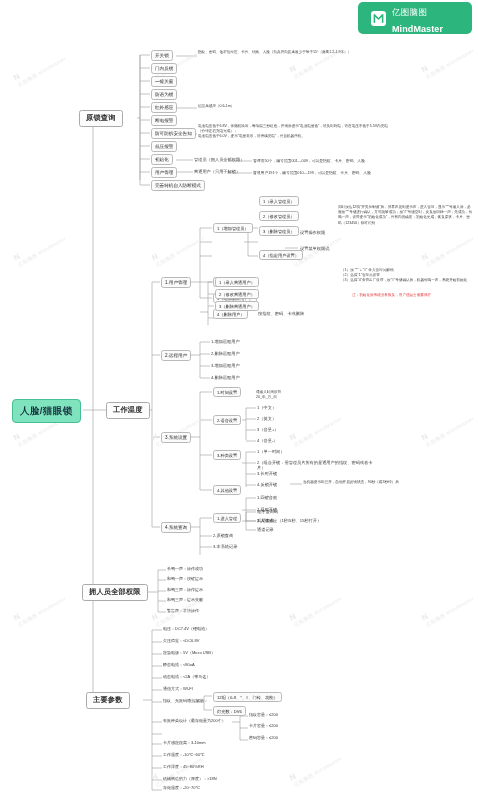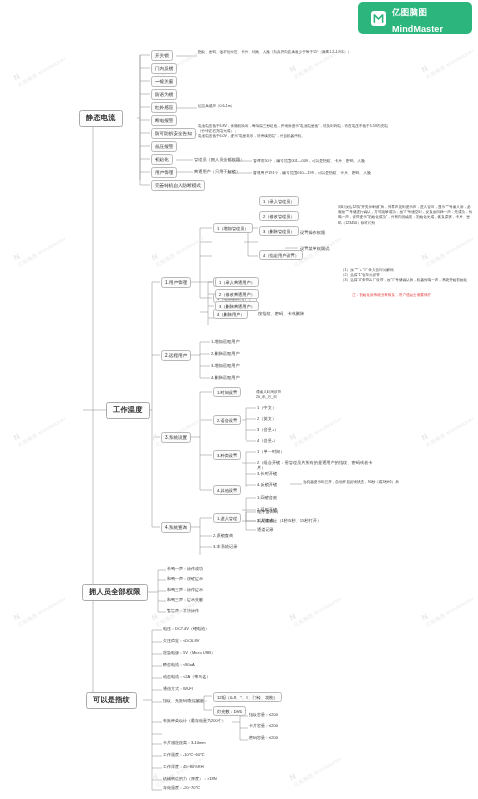--- a/index.html
+++ b/index.html
@@ -41,21 +41,21 @@
     padding-left: 13px;
   }
   #logo .mark {
     width: 15px; height: 15px;
     background: #ffffff; border-radius: 3px;
     display: flex; align-items: center; justify-content: center;
     margin-right: 6px; flex: none;
   }
   #logo .mark svg { display:block; }
   #logo .txt { line-height: 1.08; }
-  #logo .cn { color: #fff; font-size: 8.5px; font-weight: bold; letter-spacing: .3px;}
+  #logo .cn { color: #fff; font-size: 8.5px; font-weight: normal; letter-spacing: .3px;}
   #logo .en { color: #fff; font-size: 9px; font-weight: bold; letter-spacing: .1px;}
   
   .node {
     position: absolute;
     white-space: pre;
     line-height: 1.22;
   }
   .boxed {
     border: 1px solid #b9b9b9;
     background: #fbfbfb;
@@ -272,25 +272,26 @@
       <svg width="11" height="11" viewBox="0 0 24 24">
         <path d="M3 20V4l9 9 9-9v16" stroke="#2cb67d" stroke-width="3.4" fill="none" stroke-linejoin="round" stroke-linecap="round"></path>
       </svg>
     </span>
     <span class="txt">
       <span class="cn">亿图脑图</span>
       <span class="en">MindMaster</span>
     </span>
   </div>
 
-
-  <div class="node boxed lvl1" style="left:79px; top:110px;">静态电流</div>
+  <div class="node root" style="left:12px; top:399px;">人脸/猫眼锁</div>
+
+  <div class="node boxed lvl1" style="left:79px; top:110px;">原锁查询</div>
   <div class="node boxed lvl1" style="left:106px; top:402px;">工作温度</div>
   <div class="node boxed lvl1" style="left:82px; top:584px;">拥人员全部权限</div>
-  <div class="node boxed lvl1" style="left:86px; top:692px;">可以是指纹</div>
+  <div class="node boxed lvl1" style="left:86px; top:692px;">主要参数</div>
 
   <div class="node boxed lvl2" style="left:151px; top:50px;">开关锁</div>
   <div class="node boxed lvl2" style="left:151px; top:63px;">门内反锁</div>
   <div class="node boxed lvl2" style="left:151px; top:76px;">一键关窗</div>
   <div class="node boxed lvl2" style="left:151px; top:89px;">防语为锁</div>
   <div class="node boxed lvl2" style="left:151px; top:102px;">红外感应</div>
   <div class="node boxed lvl2" style="left:151px; top:115px;">断电报警</div>
   <div class="node boxed lvl2" style="left:151px; top:128px;">防可防拆安全告知</div>
   <div class="node boxed lvl2" style="left:151px; top:141px;">低压报警</div>
   <div class="node boxed lvl2" style="left:151px; top:154px;">初始化</div>

